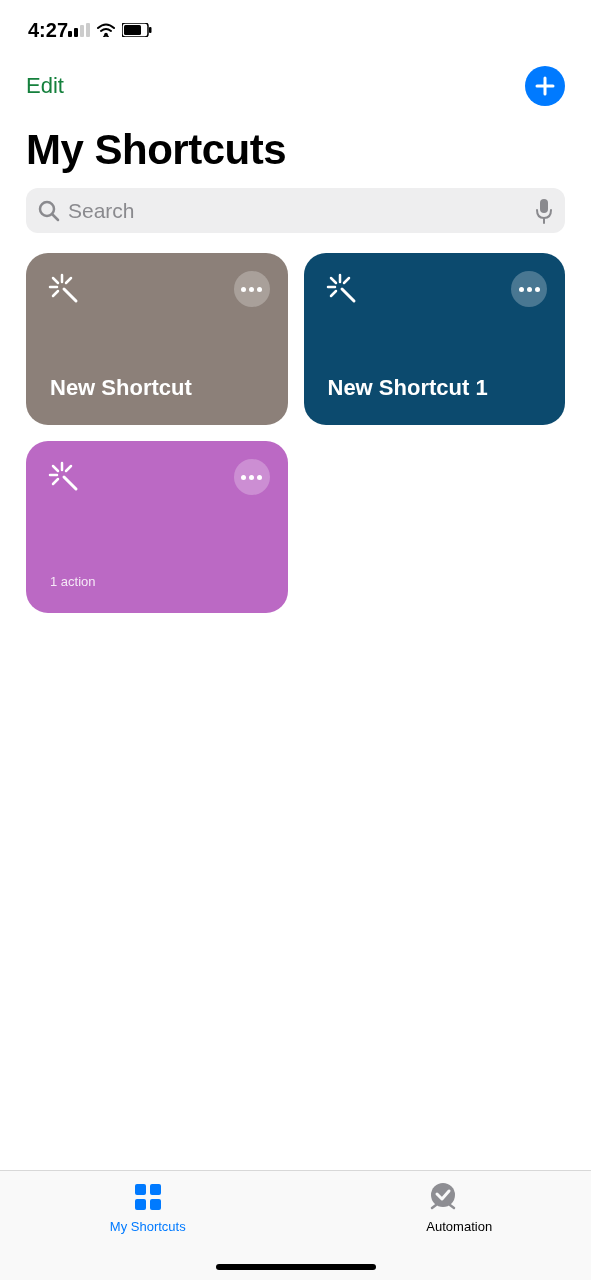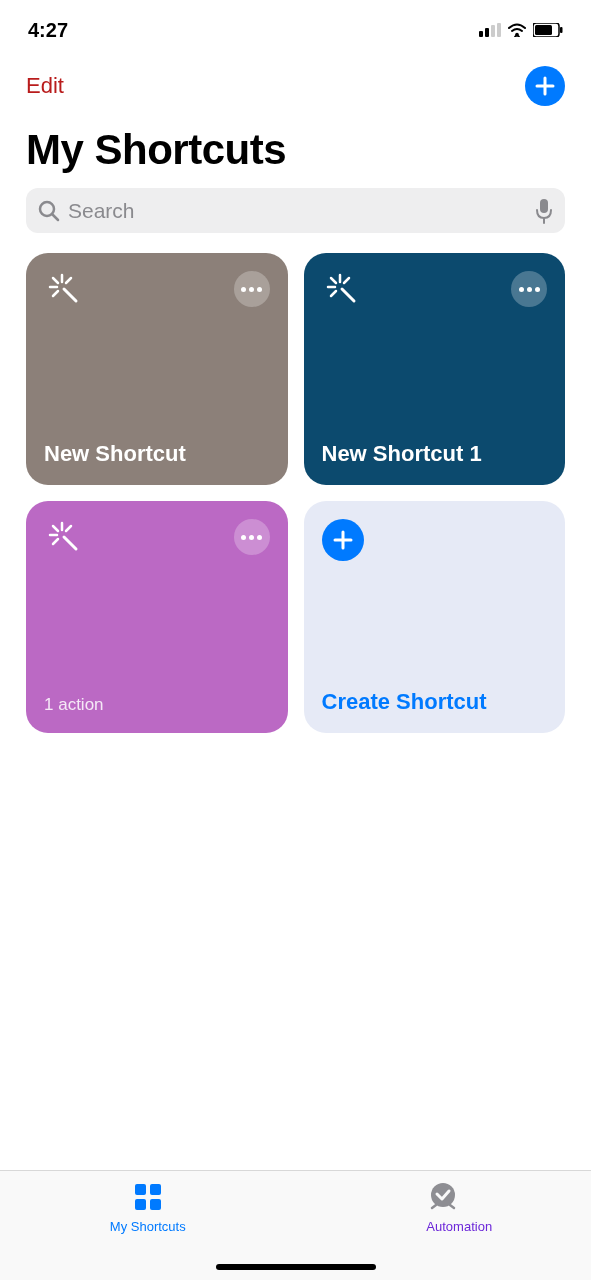--- a/index.html
+++ b/index.html
@@ -1,57 +1,57 @@
 <!DOCTYPE html>
 <html><head>
   <meta charset="utf-8">
   <style>
     * { margin: 0; padding: 0; box-sizing: border-box; }
     body { font-family: -apple-system, BlinkMacSystemFont, 'Helvetica Neue', sans-serif; background: #fff; width: 591px; height: 1280px; position: relative; overflow: hidden; }
     
-    .status-bar { display: flex; justify-content: space-between; align-items: center; padding: 14px 28px 8px; height: 54px; }
+    .status-bar { display: flex; justify-content: flex-start; align-items: center; padding: 14px 28px 8px; height: 54px; }
     .status-time { font-size: 20px; font-weight: 600; }
     .status-icons { display: flex; align-items: center; gap: 6px; }
     
     .nav-bar { display: flex; justify-content: space-between; align-items: center; padding: 12px 26px; }
-    .edit-btn { color: #b91c1c; font-size: 22px; font-weight: 400; background: none; border: none; cursor: pointer; }
+    .edit-btn { color: #15803d; font-size: 22px; font-weight: 400; background: none; border: none; cursor: pointer; }
     .add-btn { width: 40px; height: 40px; border-radius: 50%; background: #007aff; border: none; cursor: pointer; display: flex; align-items: center; justify-content: center; }
     
     .page-title { font-size: 42px; font-weight: 700; padding: 8px 26px 14px; letter-spacing: -0.5px; }
     
     .search-bar { margin: 0 26px 20px; background: #eeeeef; border-radius: 12px; height: 45px; display: flex; align-items: center; padding: 0 12px; }
     .search-icon { margin-right: 8px; }
     .search-input { flex: 1; border: none; background: transparent; font-size: 21px; color: #8a8a8e; outline: none; }
     .search-input::placeholder { color: #8a8a8e; }
     .mic-icon { }
     
     .shortcuts-grid { display: grid; grid-template-columns: 1fr 1fr; gap: 16px; padding: 0 26px; }
-    .shortcut-card { height: 232px; border-radius: 22px; padding: 18px; position: relative; display: flex; flex-direction: column; justify-content: flex-end; cursor: pointer; }
+    .shortcut-card { height: 172px; border-radius: 22px; padding: 24px; position: relative; display: flex; flex-direction: column; justify-content: flex-end; cursor: pointer; }
     .card-gray { background: #8c8079; }
     .card-orange { background: #0c4a6e; }
     .card-purple { background: #bb69c4; }
     .card-create { background: #e6eaf6; }
     
     .card-icon-top { position: absolute; top: 18px; left: 18px; }
     .card-more { position: absolute; top: 18px; right: 18px; width: 36px; height: 36px; border-radius: 50%; background: rgba(255,255,255,0.25); display: flex; align-items: center; justify-content: center; cursor: pointer; }
     .dots { display: flex; gap: 3px; }
     .dots span { width: 5px; height: 5px; background: #fff; border-radius: 50%; }
     
     .card-title { color: #fff; font-size: 22px; font-weight: 600; }
-    .card-subtitle { color: rgba(255,255,255,0.85); font-size: 17px; margin-top: 4px; }
+    .card-subtitle { color: rgba(255,255,255,0.85); font-size: 13px; margin-top: 4px; }
     
     .create-plus { position: absolute; top: 18px; left: 18px; width: 42px; height: 42px; background: #007aff; border-radius: 50%; display: flex; align-items: center; justify-content: center; }
     .create-title { color: #007aff; font-size: 22px; font-weight: 600; }
     
     .tab-bar { position: absolute; bottom: 0; left: 0; right: 0; height: 110px; background: #f9f9f9; border-top: 1px solid #d8d8d8; display: flex; justify-content: space-around; padding-top: 10px; }
     .tab-item { display: flex; flex-direction: column; align-items: center; gap: 6px; cursor: pointer; flex: 1; }
     .tab-icon { width: 36px; height: 32px; display: flex; align-items: center; justify-content: center; }
     .tab-label { font-size: 13px; }
     .tab-active .tab-label { color: #007aff; }
-    .tab-inactive .tab-label { color: #6d28d9; margin-left: 32px; }
+    .tab-inactive .tab-label { color: #000000; margin-left: 32px; }
     
     .home-indicator { position: absolute; bottom: 10px; left: 50%; transform: translateX(-50%); width: 160px; height: 6px; background: #000; border-radius: 3px; }
   </style>
 </head>
 <body>
 
 <div class="status-bar">
   <div class="status-time">4:27</div>
   <div class="status-icons">
     <svg width="22" height="14" viewBox="0 0 22 14">
@@ -154,28 +154,20 @@
     <div class="card-more">
         <div class="dots">
           <span></span>
           <span></span>
           <span></span>
         </div>
       </div>
     <div class="card-subtitle">1 action</div>
   </div>
 
-  <div class="shortcut-card card-create">
-    <div class="create-plus">
-      <svg width="22" height="22" viewBox="0 0 22 22">
-          <path d="M11 3 V19 M3 11 H19" stroke="#fff" stroke-width="3" stroke-linecap="round"></path>
-        </svg>
-    </div>
-    <div class="create-title">Create Shortcut</div>
-  </div>
 
 </div>
 
 <div class="tab-bar">
   <div class="tab-item tab-active">
     <div class="tab-icon">
       <svg width="30" height="30" viewBox="0 0 30 30">
           <rect x="2" y="2" width="11" height="11" rx="2" fill="#007aff"></rect>
           <rect x="17" y="2" width="11" height="11" rx="2" fill="#007aff"></rect>
           <rect x="2" y="17" width="11" height="11" rx="2" fill="#007aff"></rect>

